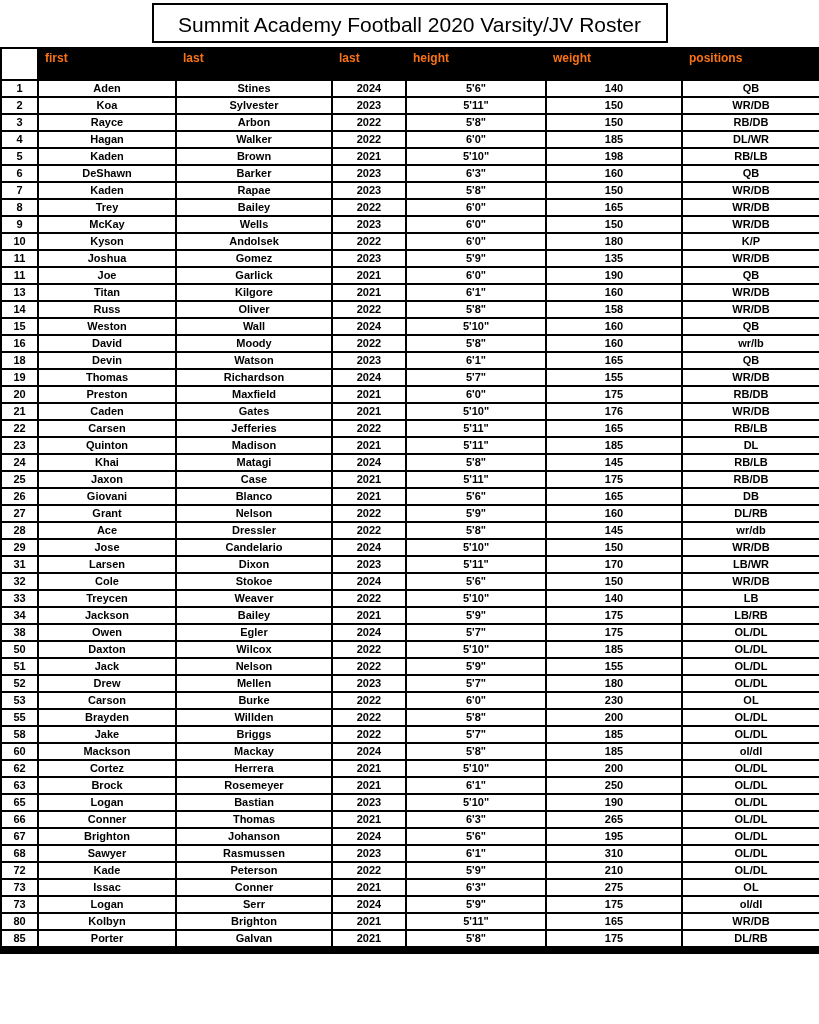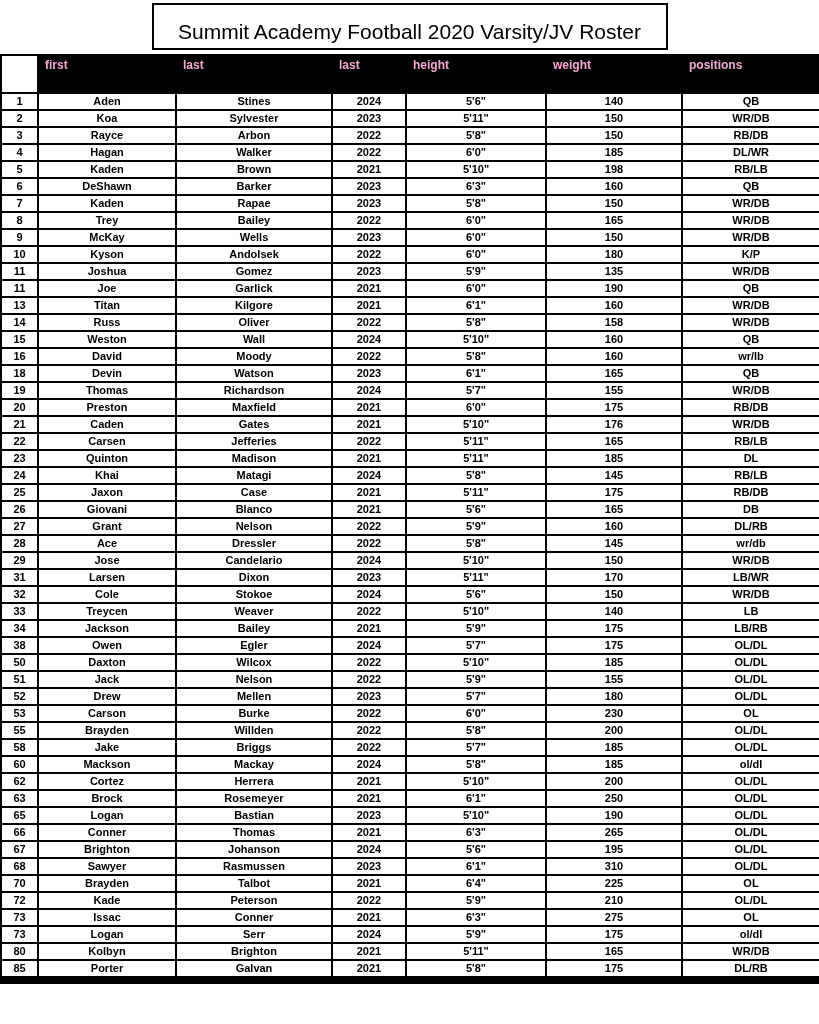--- a/index.html
+++ b/index.html
@@ -16,41 +16,41 @@
     width: 819px;
     box-sizing: border-box;
   }
   .title-bar {
     width: 512px;
     margin: 3px auto 4px auto;
     border: 2px solid #000;
     text-align: center;
     font-size: 21px;
     font-weight: normal;
-    padding: 15px 0 4px 0;
+    padding: 8px 0 4px 0;
     background: #fff;
   }
   table {
     border-collapse: collapse;
     table-layout: fixed;
     width: 819px;
   }
   th, td {
     border: 2px solid #000;
     font-weight: bold;
     overflow: hidden;
     white-space: nowrap;
     box-sizing: border-box;
   }
   thead th {
     background: #000;
-    color: #f9a8d4;
+    color: #f97316;
     text-align: left;
     font-size: 12px;
-    padding: 2px 0 20px 6px;
+    padding: 2px 0 14px 6px;
     height: 19px;
   }
   thead th.corner {
     background: #fff;
   }
   td {
     font-size: 11px;
     text-align: center;
     height: 15px;
     line-height: 15px;
@@ -500,29 +500,20 @@
         <tr>
           <td>68</td>
           <td>Sawyer</td>
           <td>Rasmussen</td>
           <td>2023</td>
           <td>6'1"</td>
           <td>310</td>
           <td>OL/DL</td>
         </tr>
         <tr>
-          <td>70</td>
-          <td>Brayden</td>
-          <td>Talbot</td>
-          <td>2021</td>
-          <td>6'4"</td>
-          <td>225</td>
-          <td>OL</td>
-        </tr>
-        <tr>
           <td>72</td>
           <td>Kade</td>
           <td>Peterson</td>
           <td>2022</td>
           <td>5'9"</td>
           <td>210</td>
           <td>OL/DL</td>
         </tr>
         <tr>
           <td>73</td>

